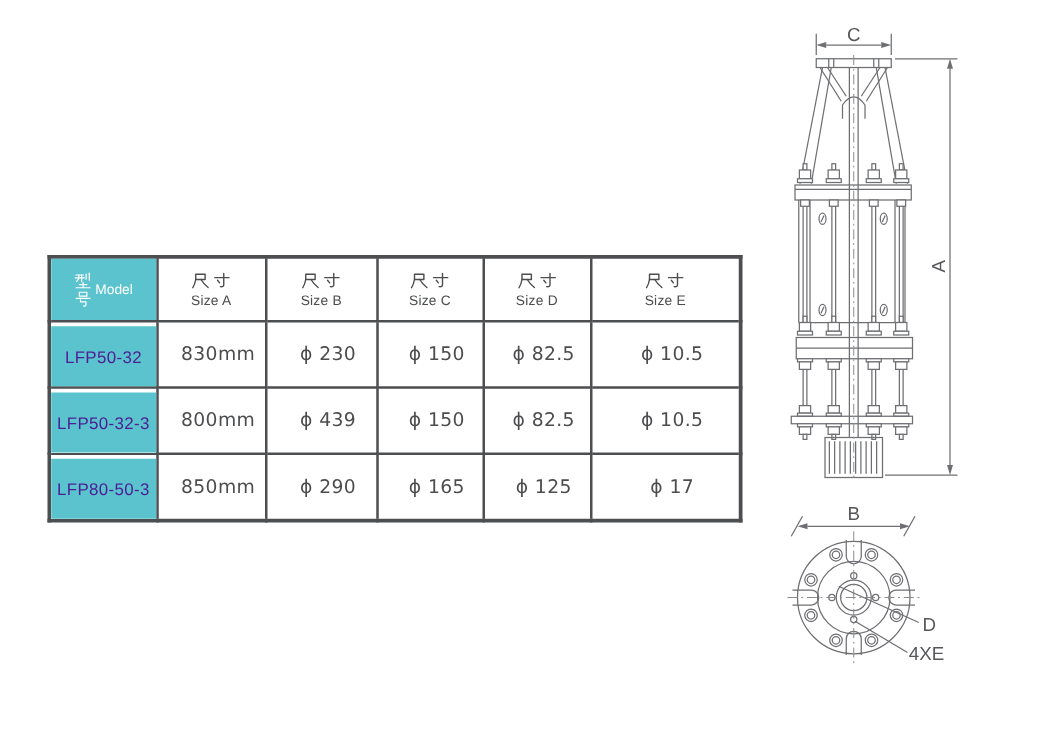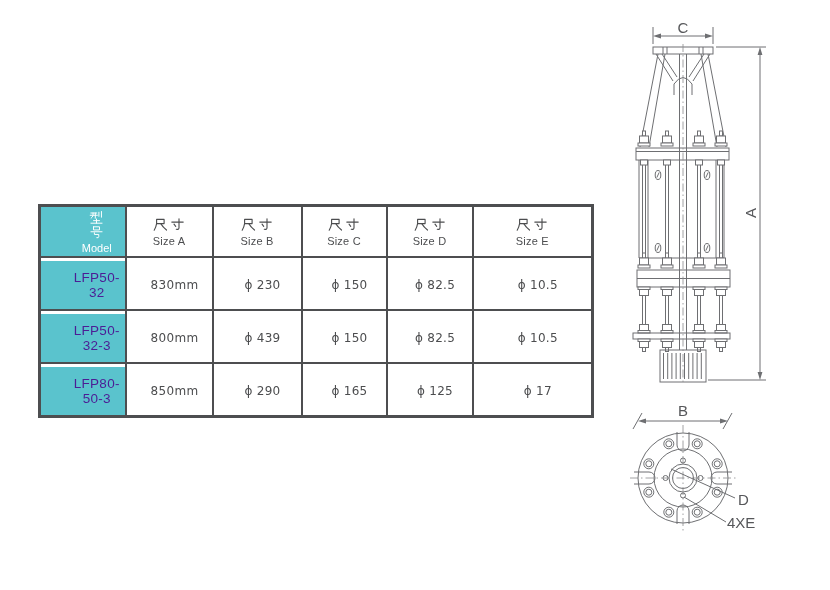--- a/index.html
+++ b/index.html
@@ -25,27 +25,27 @@
   .dim-table tr.data td{height:51px;}
 
   .hdr-size .cjk-row{display:flex;justify-content:center;gap:2px;margin-bottom:3px;color:#4c4d4f;}
   .hdr-size .en{font-size:11px;letter-spacing:.2px;color:#4c4d4f;text-align:center;}
   .cjk-ch{width:15px;height:15px;display:block;}
 
   td.model-cell{position:relative;background:#ffffff;}
   .model-fill{
     position:absolute;left:0;right:0;bottom:0;top:3px;
     background:#5ac3cd;color:#ffffff;
-    display:flex;flex-direction:column;align-items:center;justify-content:center;gap:2px;padding-left:28px;
+    display:flex;flex-direction:row;align-items:center;justify-content:center;gap:2px;
   }
   td.model-cell.hdrcell .model-fill{top:0;}
   .model-fill .en{font-size:11px;color:#ffffff;}
   .model-name{font-size:13.5px;letter-spacing:.3px;color:#4c1d95;}
 
-  .val{font-family:"DejaVu Sans",sans-serif;font-size:12px;color:#4c4d4f;letter-spacing:.3px;margin-left:11px;}
+  .val{font-family:"DejaVu Sans",sans-serif;font-size:15px;color:#4c4d4f;letter-spacing:.3px;margin-left:11px;}
 
   
   .drawing{position:absolute;left:595px;top:5px;}
   .drawing text{font-family:"Liberation Sans",sans-serif;font-size:15px;fill:#56575a;}
 </style>
 </head>
 <body>
 
 <svg width="0" height="0" style="position:absolute" aria-hidden="true">
   <defs>

